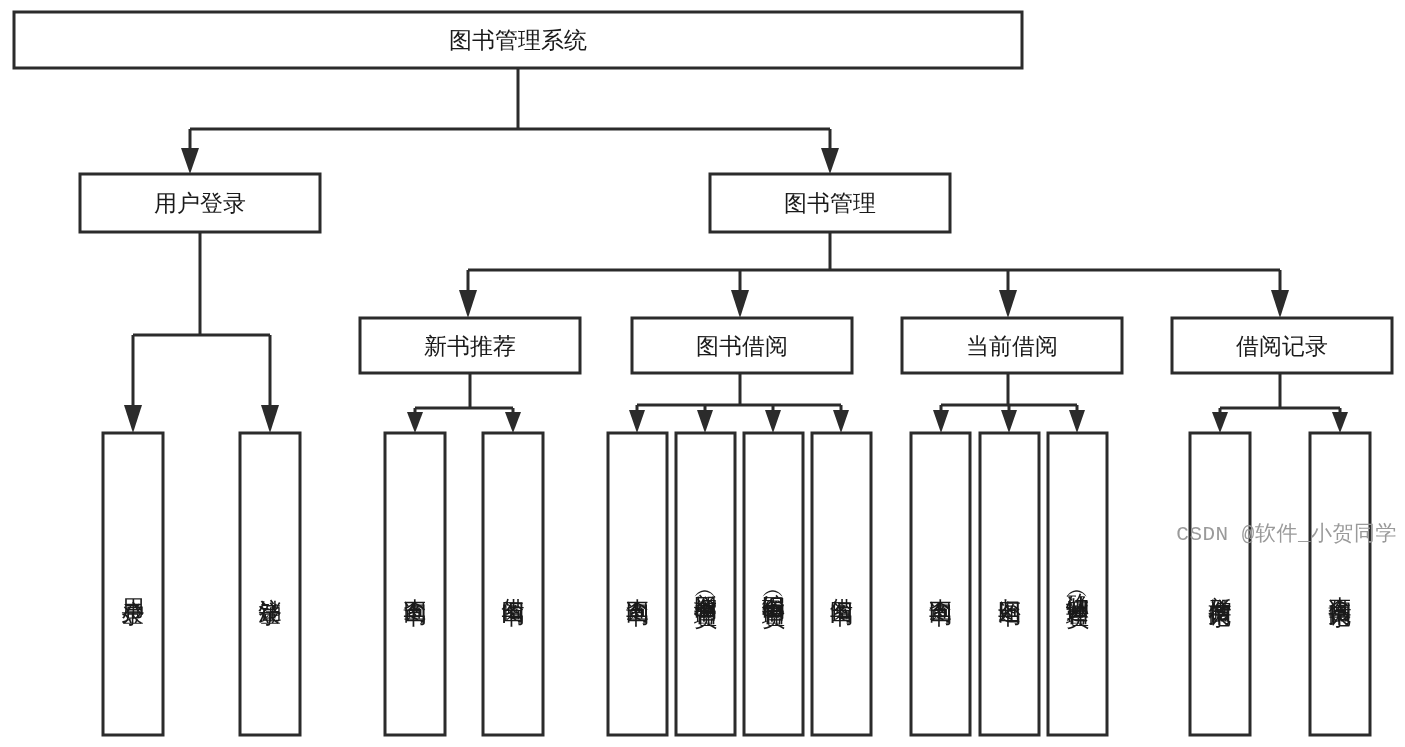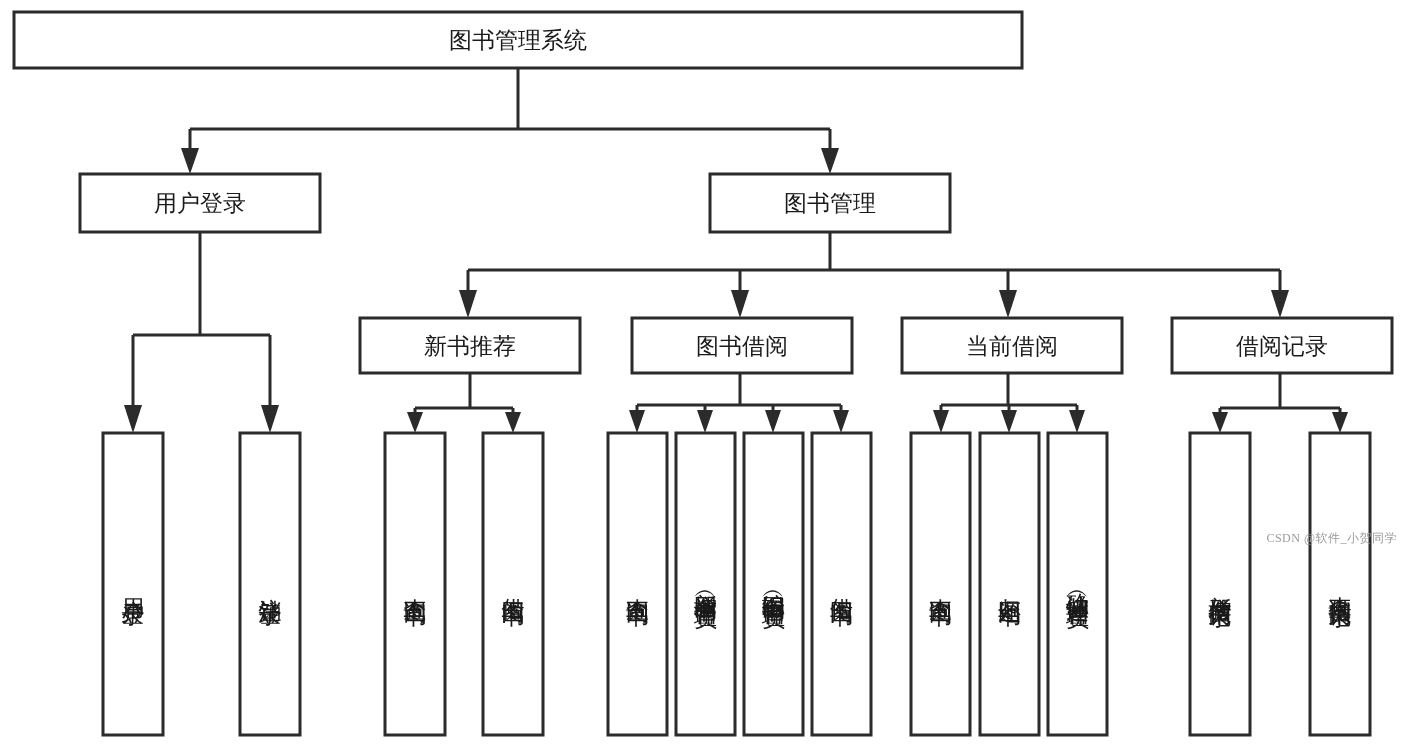--- a/index.html
+++ b/index.html
@@ -64,22 +64,22 @@
     line-height: 1.18;
     color: #1a1a1a;
     letter-spacing: 2px;
     white-space: nowrap;
     text-align: center;
   }
   .watermark {
     position: absolute;
     right: 8px;
     bottom: 4px;
-    font-family: Liberation Serif, serif;
-    font-size: 12px;
+    font-family: Liberation Mono, monospace;
+    font-size: 21px;
     color: #9a9a9a;
     white-space: nowrap;
     letter-spacing: 0.5px;
   }
 </style>
 </head>
 <body>
 
 <div id="diagram-root">
 

